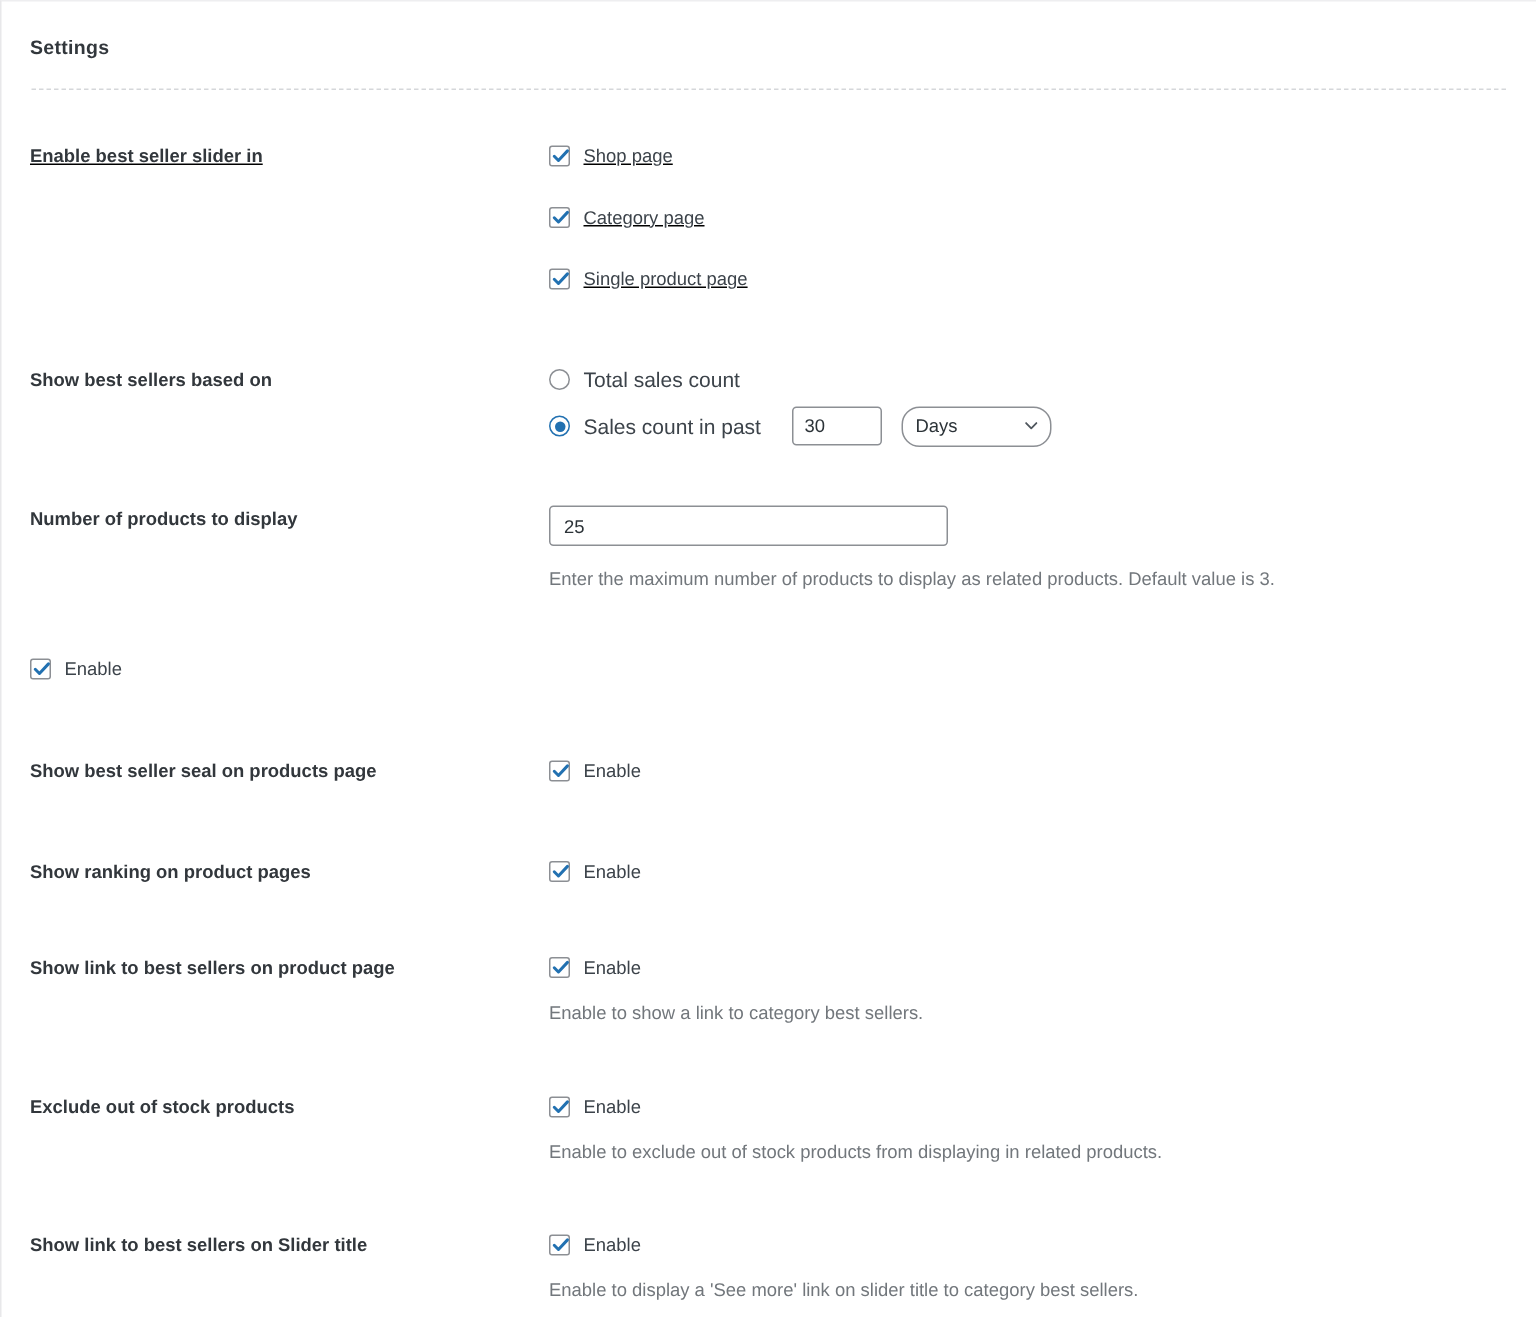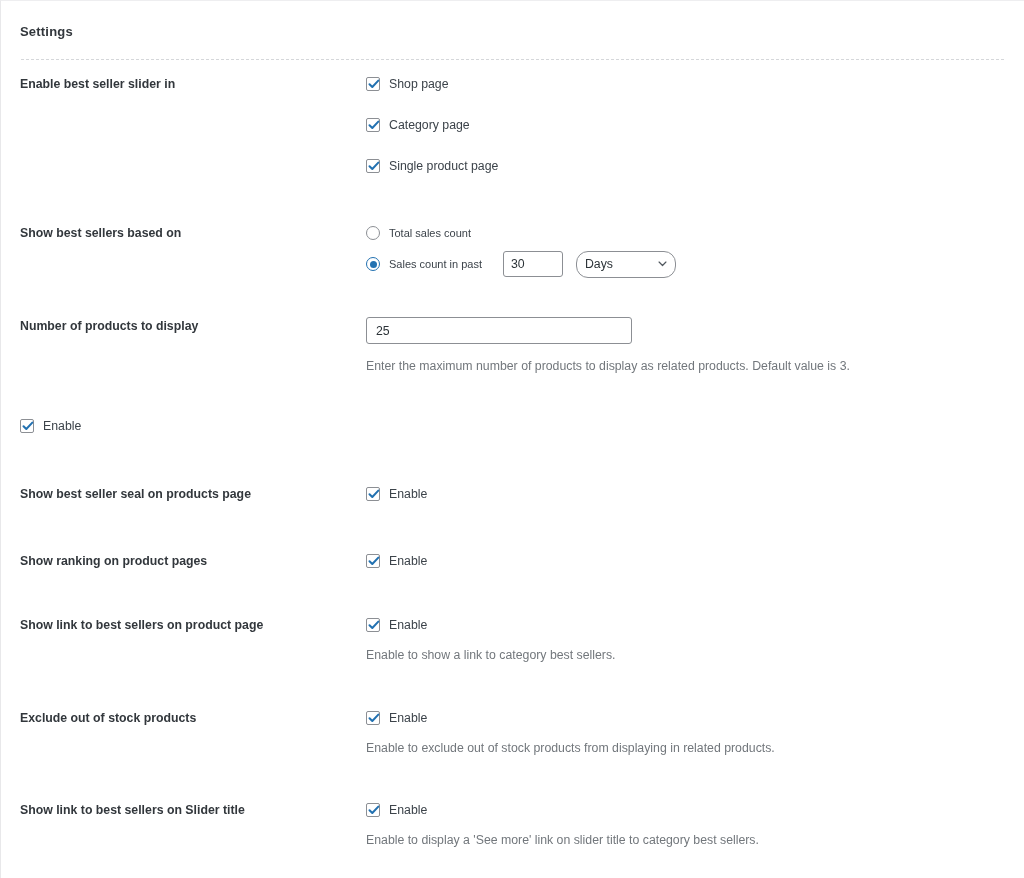--- a/index.html
+++ b/index.html
@@ -59,21 +59,21 @@
     color: #32373c;
     line-height: 1.45;
     padding-top: 1px;
   }
   .row-field {
     flex: 1 1 auto;
     min-width: 0;
   }
 
   
-  .row.r-slider       { margin-top: 15px; }
+  .row.r-slider       { margin-top: 35px; text-decoration: underline; }
   .row.r-basedon      { margin-top: 49px; }
   .row.r-number       { margin-top: 44px; }
   .row.r-thumblabel   { margin-top: 42px; }
   .row.r-seal         { margin-top: 50px; }
   .row.r-ranking      { margin-top: 48px; }
   .row.r-linkproduct  { margin-top: 45px; }
   .row.r-outofstock   { margin-top: 45px; }
   .row.r-slidertitle  { margin-top: 44px; }
 
   
@@ -137,21 +137,21 @@
     top: 50%;
     width: 7px;
     height: 7px;
     margin-left: -3.5px;
     margin-top: -3.5px;
     border-radius: 50%;
     background: #2271b1;
   }
   .radio-label {
     margin-left: 9px;
-    font-size: 11px;
+    font-size: 14px;
     color: #3c434a;
     line-height: 1;
     white-space: nowrap;
   }
   .num-input {
     margin-left: 21px;
     width: 60px;
     height: 26px;
     border: 1px solid #8c8f94;
     border-radius: 3px;

